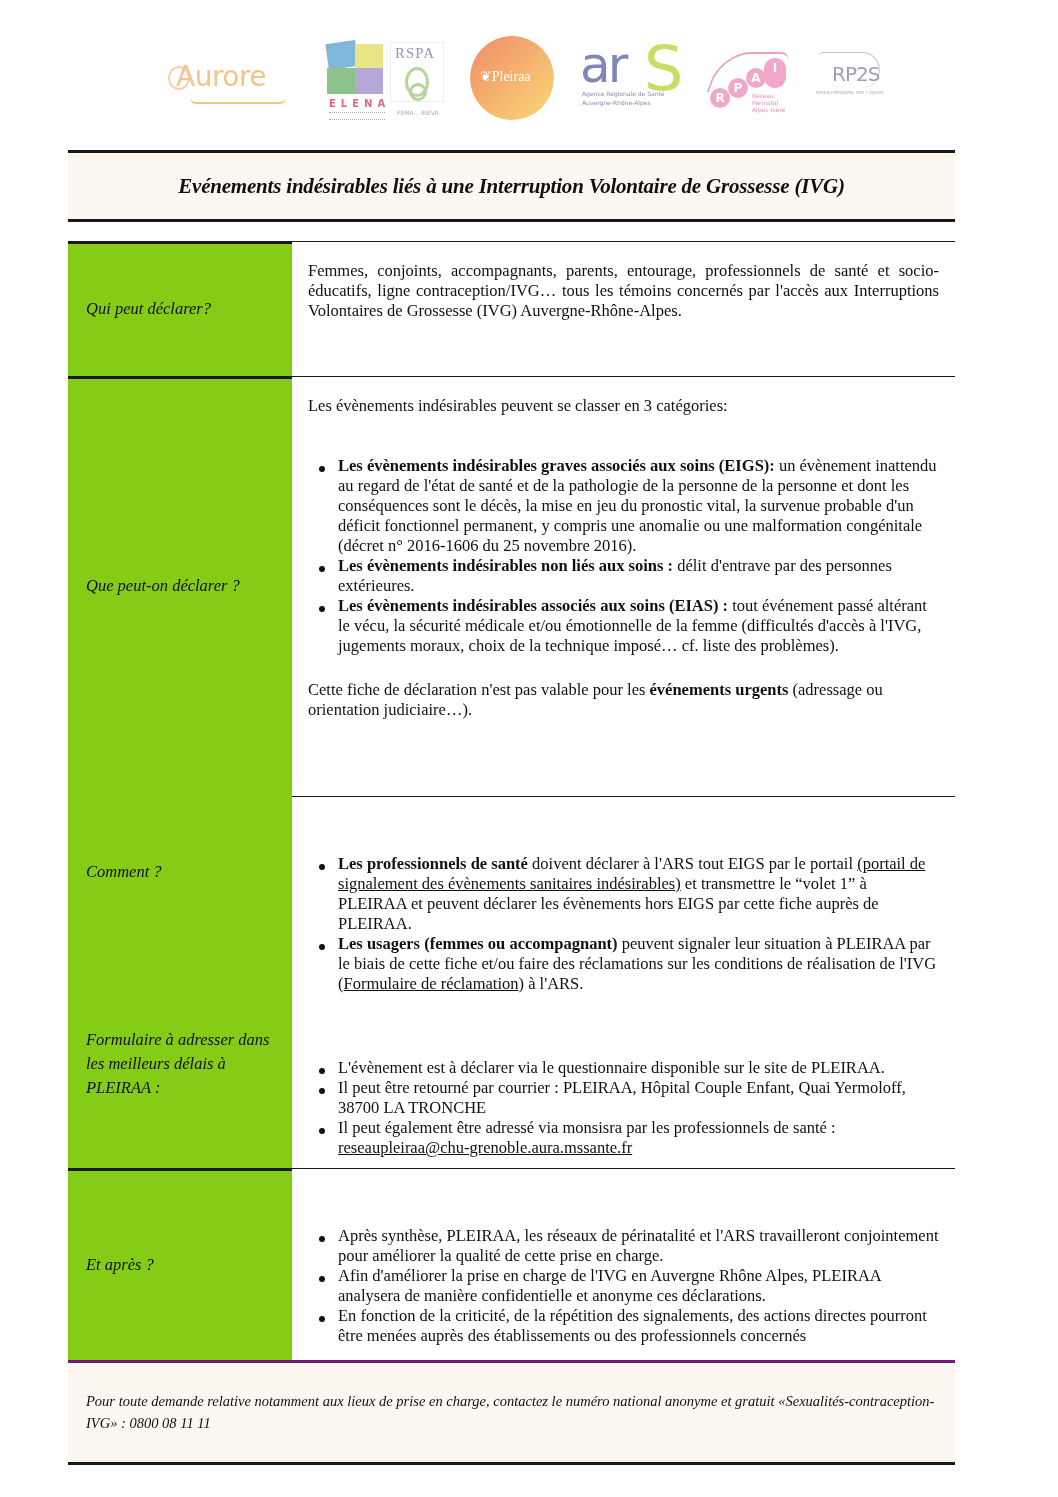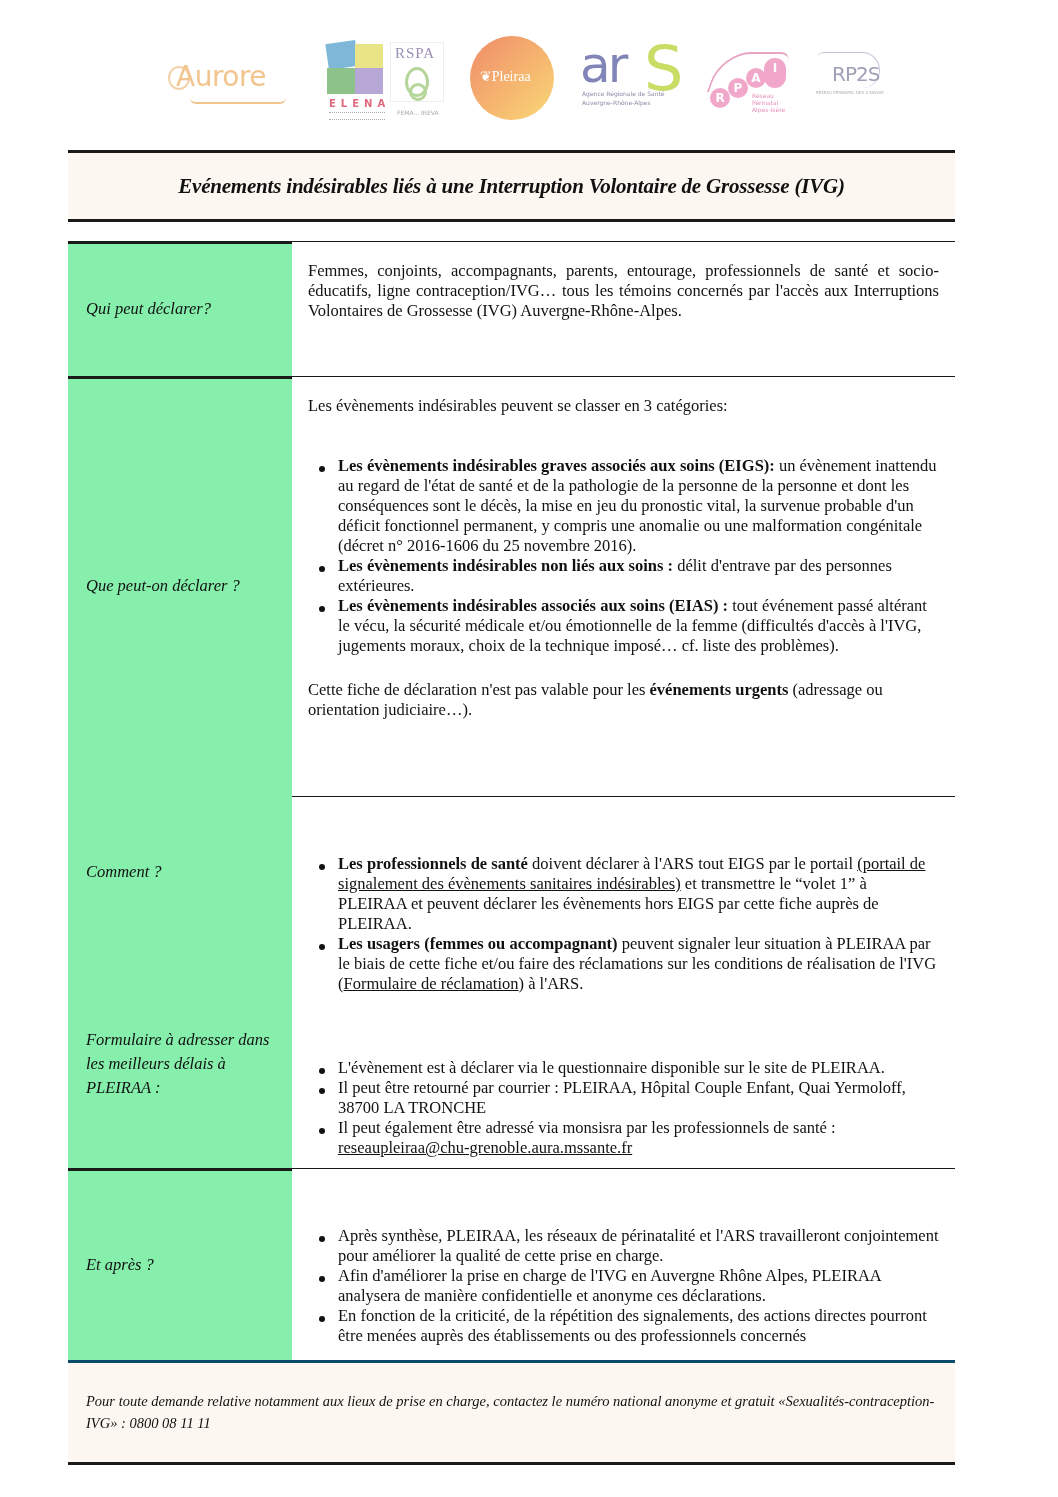--- a/index.html
+++ b/index.html
@@ -50,21 +50,21 @@
 
   
   .title-band { position: absolute; left: 68px; top: 150px; width: 887px; height: 72px; background: #fcf8f1; border-top: 3px solid #1a1a1a; border-bottom: 3px solid #1a1a1a; display: flex; align-items: center; justify-content: center; }
   .title-band h1 { font-size: 21px; font-style: italic; font-weight: bold; color: #111; letter-spacing: -0.2px; }
 
   
   .table { position: absolute; left: 68px; top: 241px; width: 887px; }
   .row { position: relative; display: flex; }
   .row::before { content: ""; position: absolute; left: 0; top: 0; width: 224px; height: 3px; background: #1a1a1a; }
   .row::after { content: ""; position: absolute; left: 224px; top: 0; right: 0; height: 1px; background: #1a1a1a; }
-  .row .label { width: 224px; background: #86efac; padding-left: 18px; font-style: italic; font-size: 16.5px; color: #111; }
+  .row .label { width: 224px; background: #84cc16; padding-left: 18px; font-style: italic; font-size: 16.5px; color: #111; }
   .row .content { flex: 1; padding: 0 16px 0 16px; font-size: 16.5px; line-height: 20px; color: #111; }
 
   .row-qui { height: 135px; }
   .row-qui .label { display: flex; align-items: center; }
   .row-qui .content { padding-top: 20px; text-align: justify; padding-right: 16px; }
 
   .row-que { height: 420px; }
   .row-que .label { display: flex; align-items: center; }
   .row-que .content { padding-top: 20px; }
 
@@ -79,21 +79,21 @@
   .row-apres .content { padding-top: 18px; }
 
   ul.b { list-style: none; padding-left: 0; margin-top: 40px; }
   ul.b li { position: relative; padding-left: 30px; }
   ul.b li::before { content: ""; position: absolute; left: 11px; top: 10px; width: 6px; height: 6px; border-radius: 50%; background: #111; }
   .gap { height: 24px; }
   .u { text-decoration: underline; }
   b { font-weight: bold; }
 
   
-  .footer-band { position: absolute; left: 68px; top: 1360px; width: 887px; height: 105px; background: #fcf8f1; border-top: 3px solid #0c4a6e; border-bottom: 3px solid #1a1a1a; padding: 27px 18px 0 18px; }
+  .footer-band { position: absolute; left: 68px; top: 1360px; width: 887px; height: 105px; background: #fcf8f1; border-top: 3px solid #701a75; border-bottom: 3px solid #1a1a1a; padding: 27px 18px 0 18px; }
   .footer-band p { font-style: italic; font-size: 14.5px; line-height: 22px; color: #111; }
 </style>
 </head>
 <body>
 
 <div class="logos">
   <div class="logo logo-aurore">
     <span class="swirl"></span>
     <span class="word">Aurore</span>
     <span class="swoosh"></span>

